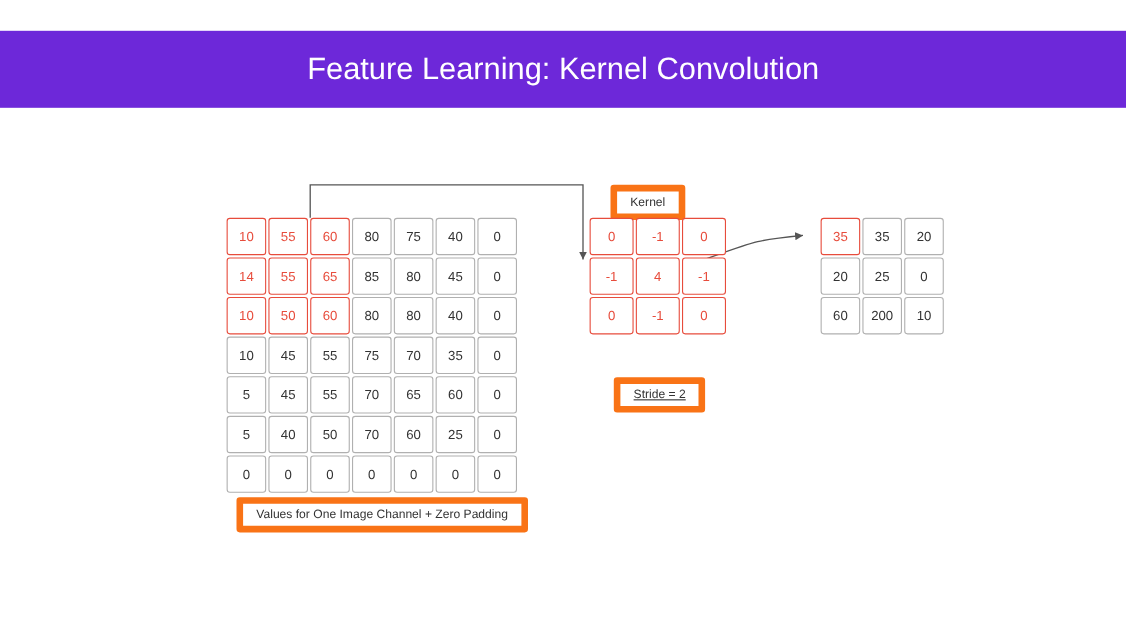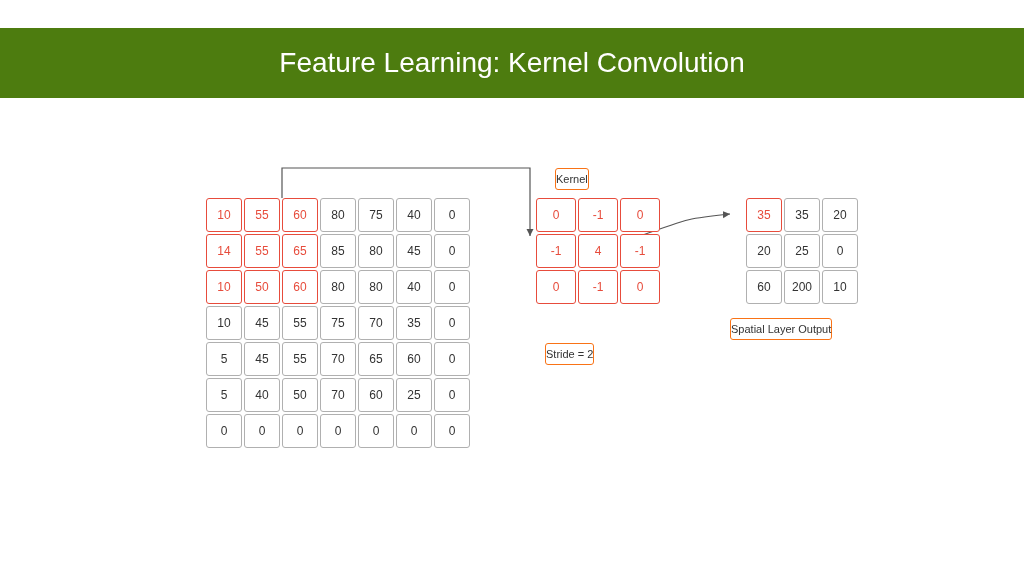--- a/index.html
+++ b/index.html
@@ -1,24 +1,24 @@
 <!DOCTYPE html>
 <html><head>
 <meta charset="utf-8">
 <style>
   * { box-sizing: border-box; }
   html, body { margin: 0; padding: 0; width: 1024px; height: 576px; font-family: Arial, Helvetica, sans-serif; background: #fff; }
-  .titlebar { background: #4d7c0f; color: #fff; width: 100%; height: 70px; margin-top: 28px; display: flex; align-items: center; justify-content: center; font-size: 28px; font-weight: 300; }
+  .titlebar { background: #6d28d9; color: #fff; width: 100%; height: 70px; margin-top: 28px; display: flex; align-items: center; justify-content: center; font-size: 28px; font-weight: 300; }
   .stage { position: relative; width: 1024px; height: 478px; }
   .grid { position: absolute; display: grid; gap: 2px; padding-left: 16px; }
   .cell { border: 1px solid #b0b0b0; border-radius: 3px; background: #fff; display: flex; align-items: center; justify-content: center; font-size: 12px; color: #333; }
   .cell.hl { border-color: #e74c3c; color: #e74c3c; }
   .kernel .cell { border-color: #e74c3c; color: #e74c3c; }
   .output .cell.hl { border-color: #e74c3c; color: #e74c3c; border-width: 1px; }
-  .label { position: absolute; border: 1px solid #f97316; border-radius: 3px; padding: 4px 0; font-size: 11px; background: #fff; color: #333; }
+  .label { position: absolute; border: 6px solid #f97316; border-radius: 3px; padding: 4px 12px; font-size: 11px; background: #fff; color: #333; }
   svg.arrows { position: absolute; top: 0; left: 0; width: 1024px; height: 478px; pointer-events: none; }
 </style>
 </head>
 <body>
 
 <div class="titlebar">
   <span>Feature Learning: Kernel Convolution</span>
 </div>
 
 <div class="stage">
@@ -79,43 +79,43 @@
       <div class="cell">25</div>
       <div class="cell">0</div>
       <div class="cell">0</div>
       <div class="cell">0</div>
       <div class="cell">0</div>
       <div class="cell">0</div>
       <div class="cell">0</div>
       <div class="cell">0</div>
       <div class="cell">0</div>
     </div>
+  <div class="label" style="left:215px; top:354px;">Values for One Image Channel + Zero Padding</div>
 
   <div class="label" style="left:555px; top:70px;">Kernel</div>
 
   <div id="kernel-grid" class="grid kernel" style="left:520px; top:100px; grid-template-columns: repeat(3,40px); grid-template-rows: repeat(3,34px);">
       <div class="cell hl">0</div>
       <div class="cell hl">-1</div>
       <div class="cell hl">0</div>
       <div class="cell hl">-1</div>
       <div class="cell hl">4</div>
       <div class="cell hl">-1</div>
       <div class="cell hl">0</div>
       <div class="cell hl">-1</div>
       <div class="cell hl">0</div>
     </div>
 
-  <div class="label" style="left:545px; top:245px;">Stride = 2</div>
+  <div class="label" style="left:558px; top:245px;text-decoration:underline;">Stride = 2</div>
 
   <div id="output-grid" class="grid output" style="left:730px; top:100px; grid-template-columns: repeat(3,36px); grid-template-rows: repeat(3,34px);">
       <div class="cell hl">35</div>
       <div class="cell">35</div>
       <div class="cell">20</div>
       <div class="cell">20</div>
       <div class="cell">25</div>
       <div class="cell">0</div>
       <div class="cell">60</div>
       <div class="cell">200</div>
       <div class="cell">10</div>
     </div>
-  <div class="label" style="left:730px; top:220px;">Spatial Layer Output</div>
 
 </div>
 
 </body></html>

